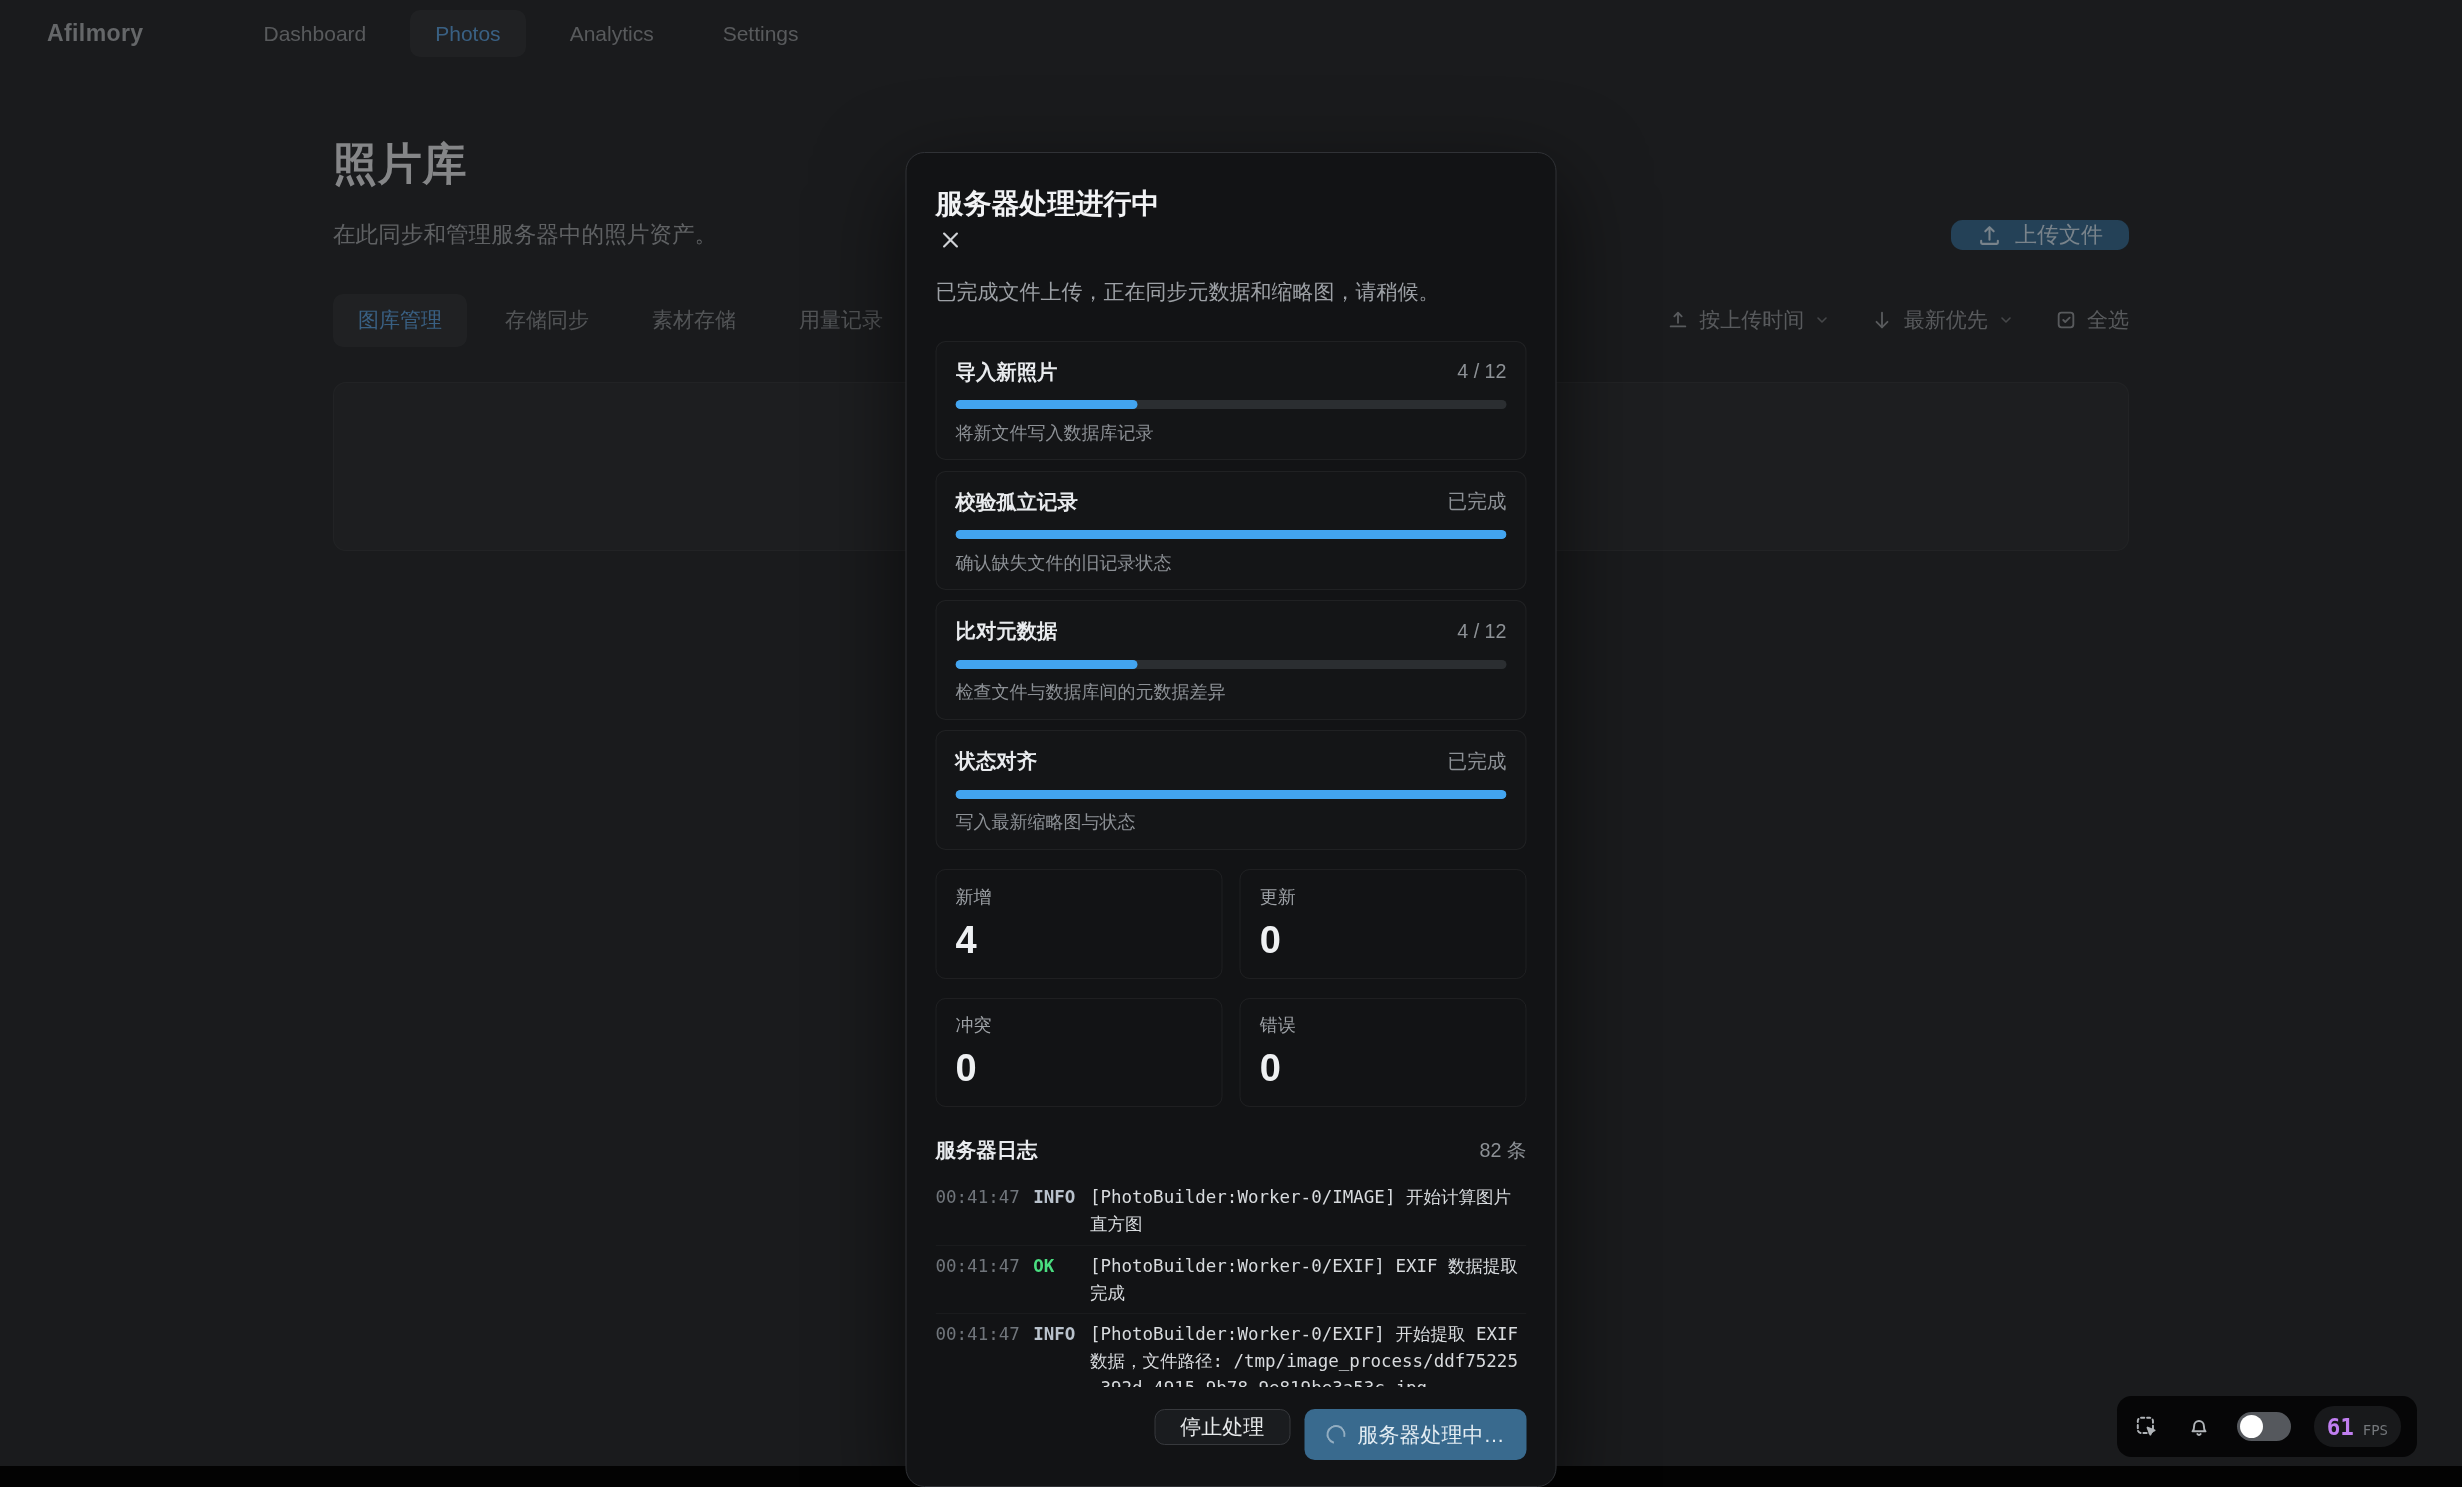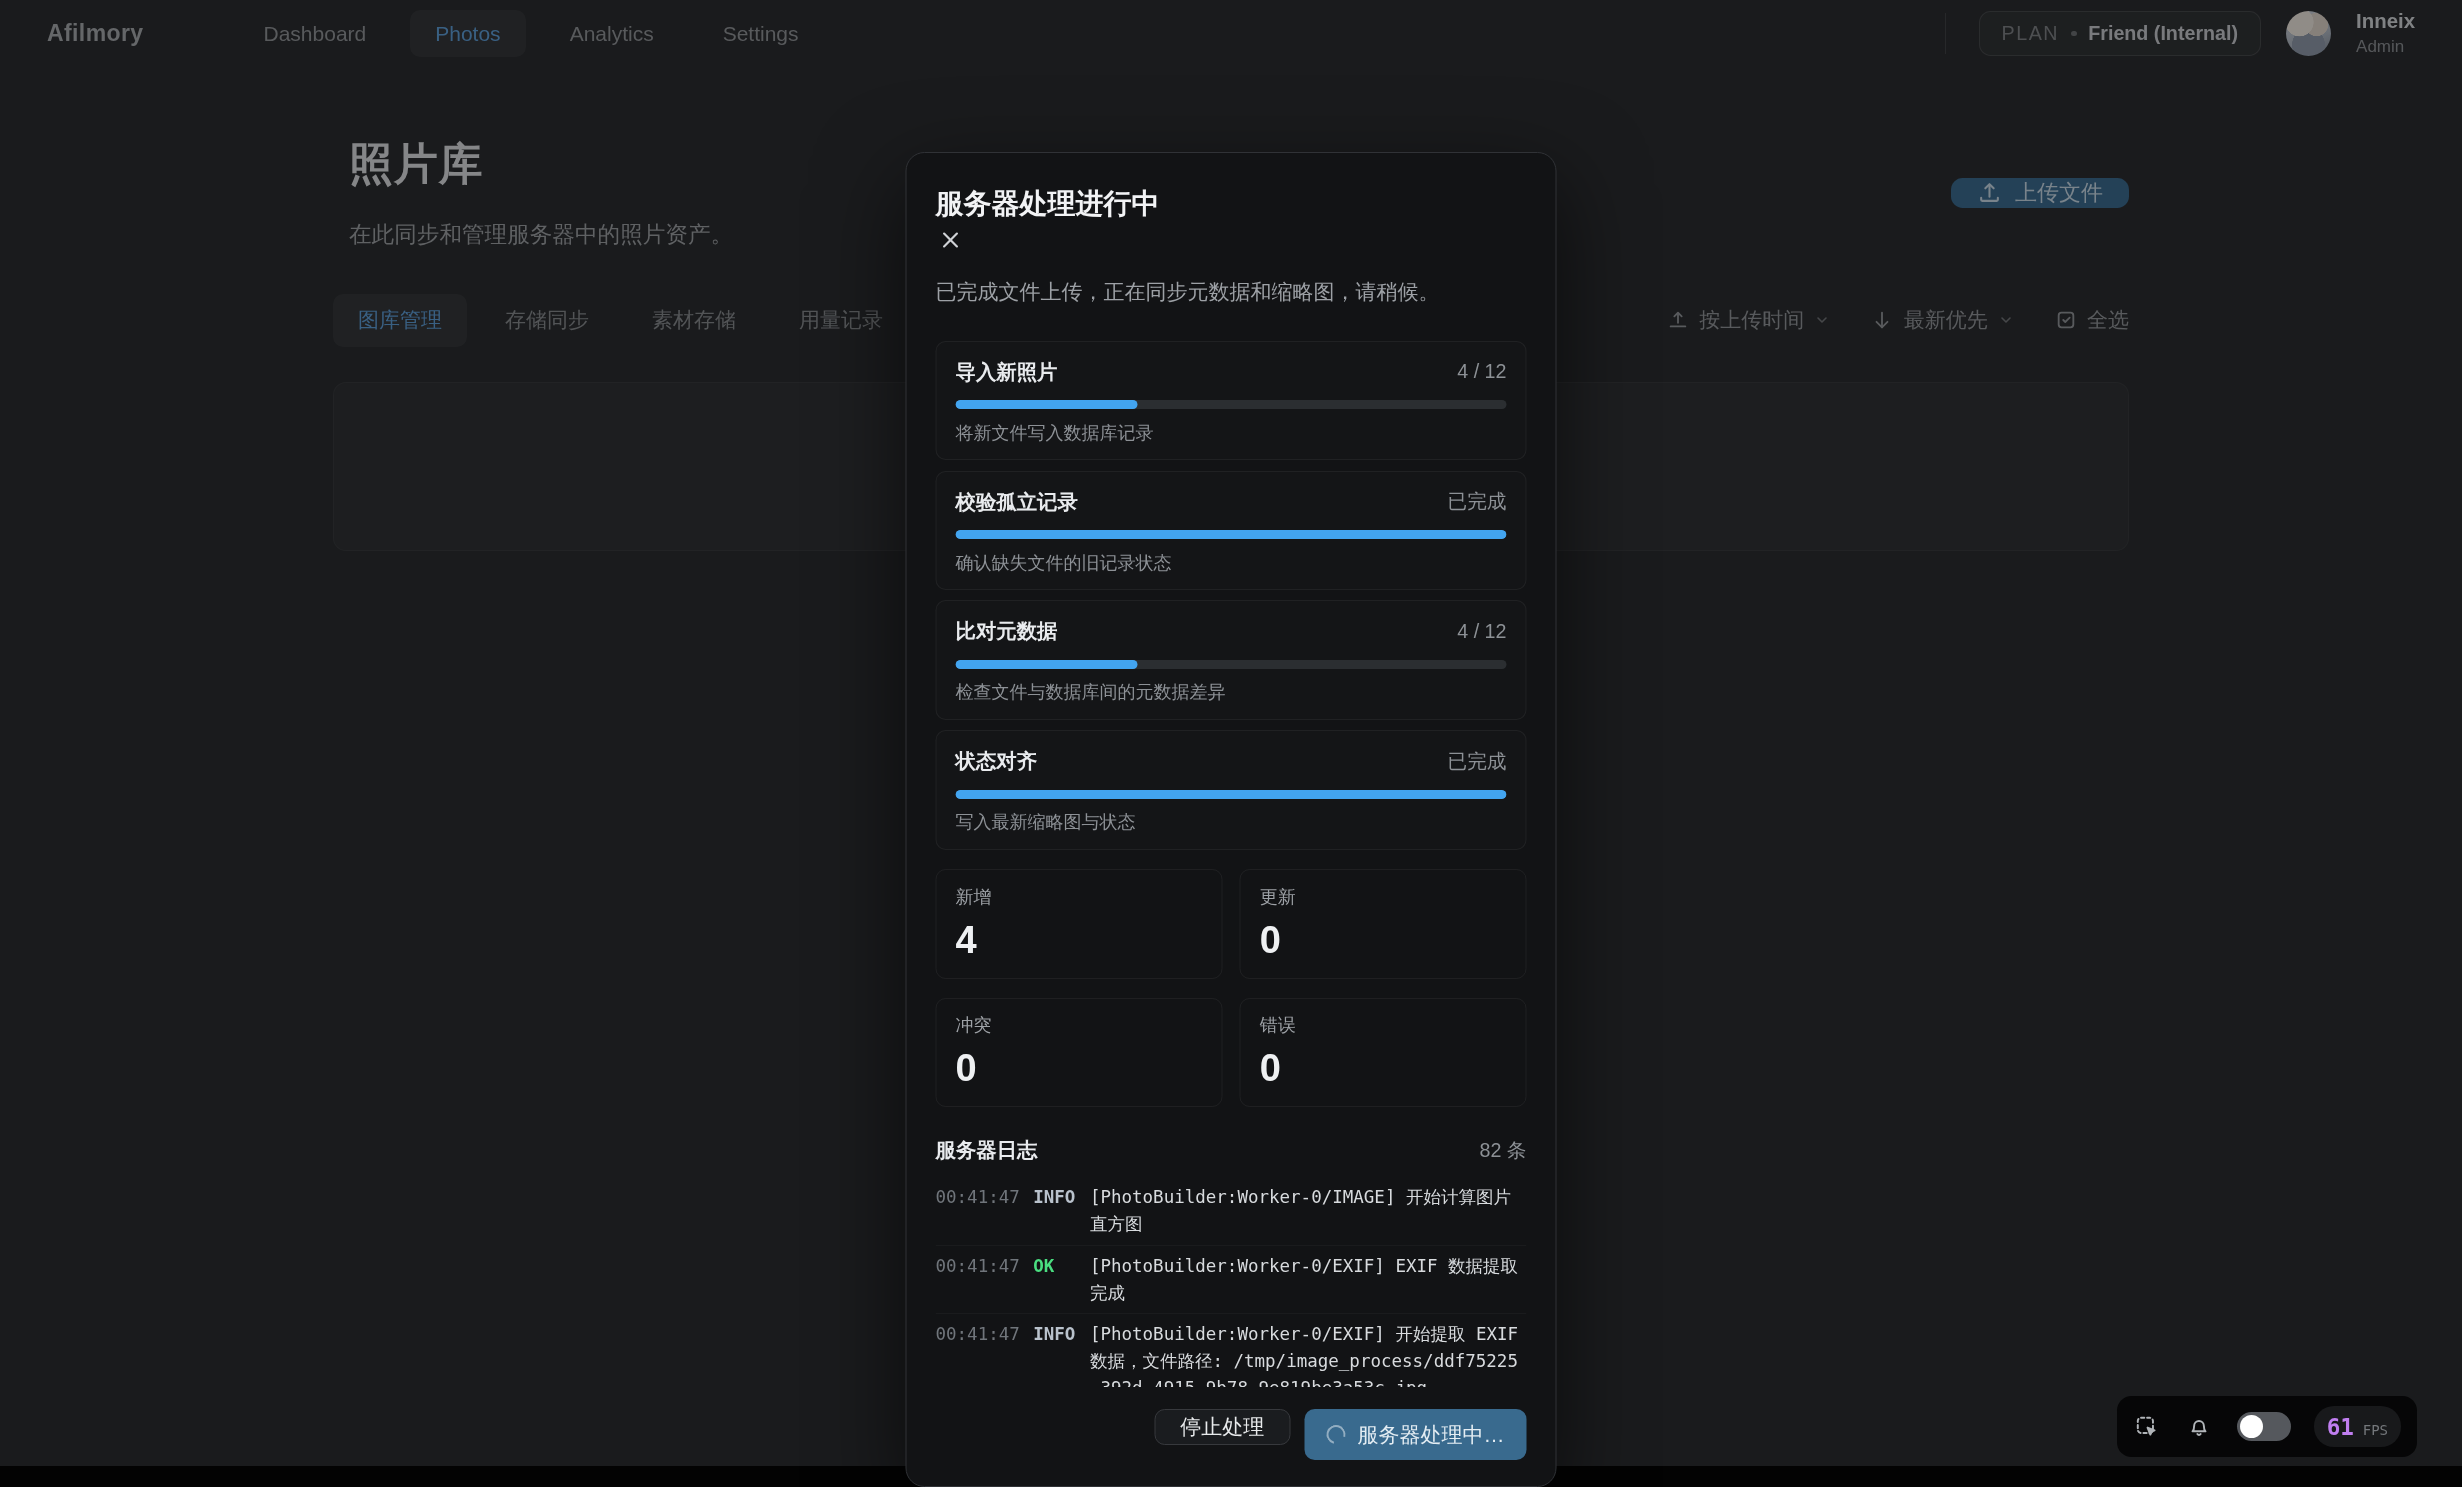--- a/index.html
+++ b/index.html
@@ -39,21 +39,21 @@
       radial-gradient(circle at 30% 25%, #e9e2da 0 30%, transparent 31%),
       radial-gradient(circle at 68% 30%, #d9cfc6 0 26%, transparent 27%),
       radial-gradient(circle at 50% 75%, #8d97a6 0 40%, transparent 41%),
       linear-gradient(160deg,#cfd4db 0%, #aab2bd 60%, #7e8794 100%);
   }
   .user-meta { display:flex; flex-direction:column; gap:4.4px; }
   .user-name { font-size:20.4px; color:#cfd2d5; font-weight:bold; }
   .user-role { font-size:17px; color:#8a8d91; }
 
   .content { position:absolute; left:333px; right:333px; top:135px; }
-  .page-head { display:flex; justify-content:space-between; align-items:center;margin-left:16px; }
+  .page-head { display:flex; justify-content:space-between; align-items:flex-end; }
   .page-title { font-size:44px; font-weight:bold; color:#d7d9dc; letter-spacing:0.7px; }
   .page-subtitle { margin-top:25px; font-size:22.6px; color:#9a9da1; }
   .upload-btn {
     display:flex; align-items:center; gap:13px;
     background:#3a698d; color:#c3d4e0; border:none; border-radius:11.7px;
     padding:0 26px; height:30px; font-size:22px; cursor:pointer;
   }
   .upload-btn svg { width:25px; height:25px; }
 
   .tabs-row { margin-top:44px; display:flex; align-items:center; }
@@ -173,33 +173,20 @@
 <div class="app">
 
   <div class="topnav">
     <div class="logo">Afilmory</div>
     <div class="nav-items">
       <div class="nav-item">Dashboard</div>
       <div class="nav-item active">Photos</div>
       <div class="nav-item">Analytics</div>
       <div class="nav-item">Settings</div>
     </div>
-    <div class="nav-right">
-      <div class="nav-sep"></div>
-      <div class="plan-pill">
-        <span class="plan-label">PLAN</span>
-        <span class="plan-dot"></span>
-        <span class="plan-value">Friend (Internal)</span>
-      </div>
-      <div class="avatar"></div>
-      <div class="user-meta">
-        <span class="user-name">Inneix</span>
-        <span class="user-role">Admin</span>
-      </div>
-    </div>
   </div>
 
   <div class="content">
     <div class="page-head">
       <div>
         <div class="page-title">照片库</div>
         <div class="page-subtitle">在此同步和管理服务器中的照片资产。</div>
       </div>
       <button class="upload-btn">
         <svg viewBox="0 0 24 24" fill="none" stroke="currentColor" stroke-width="2" stroke-linecap="round" stroke-linejoin="round">

